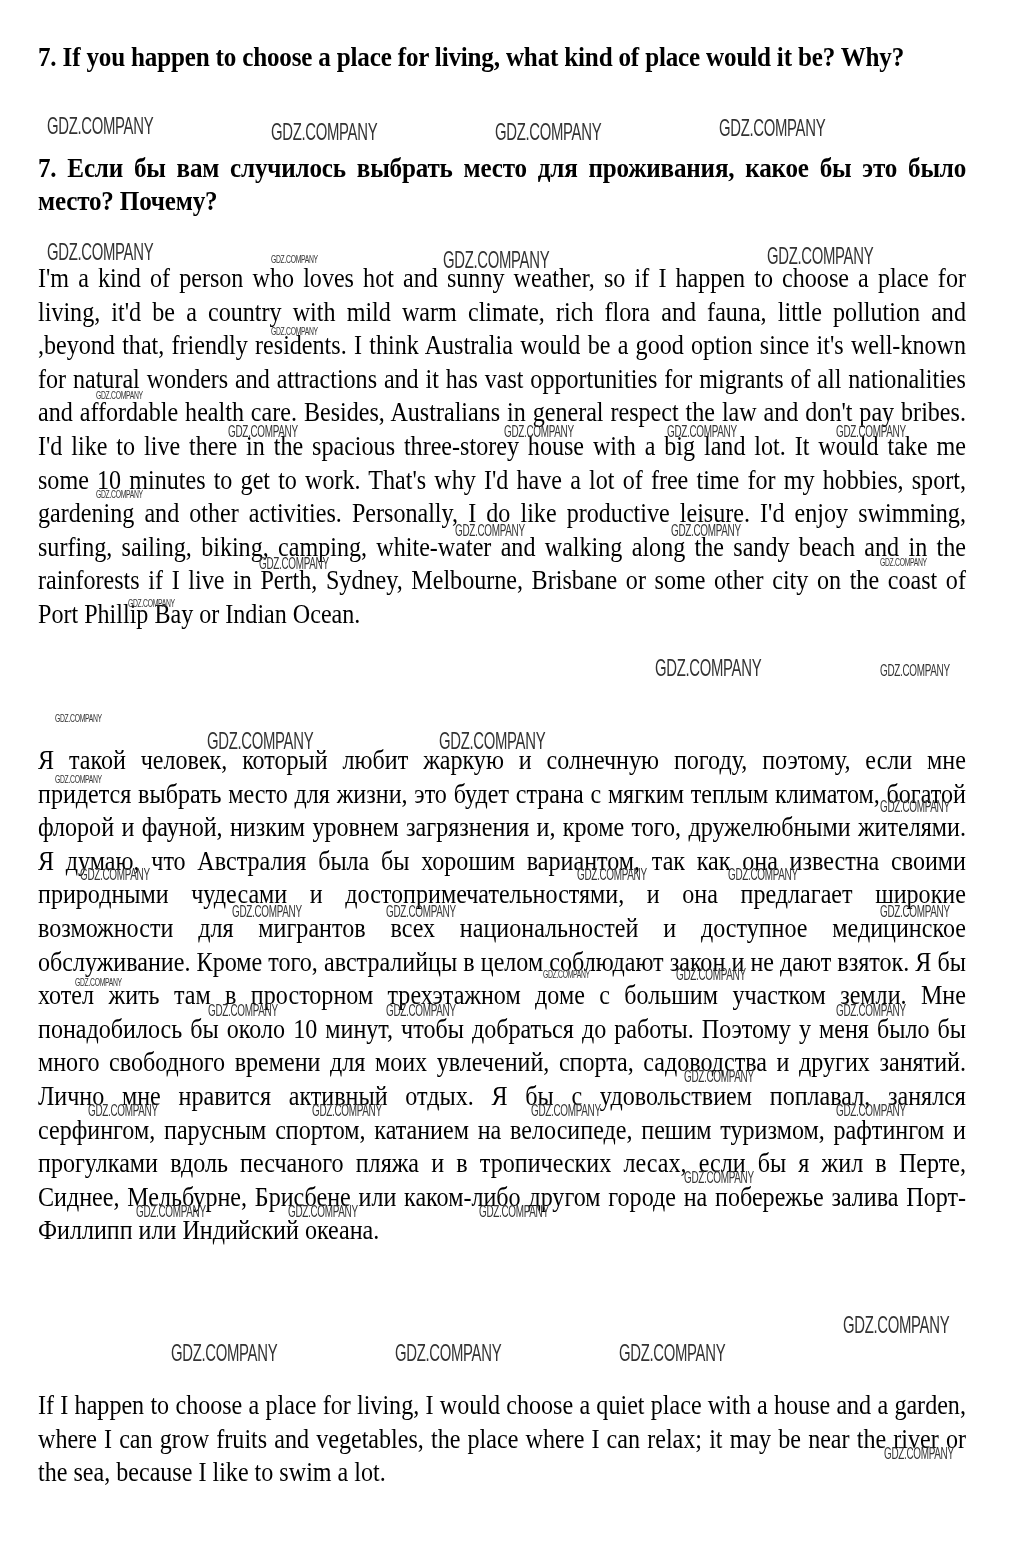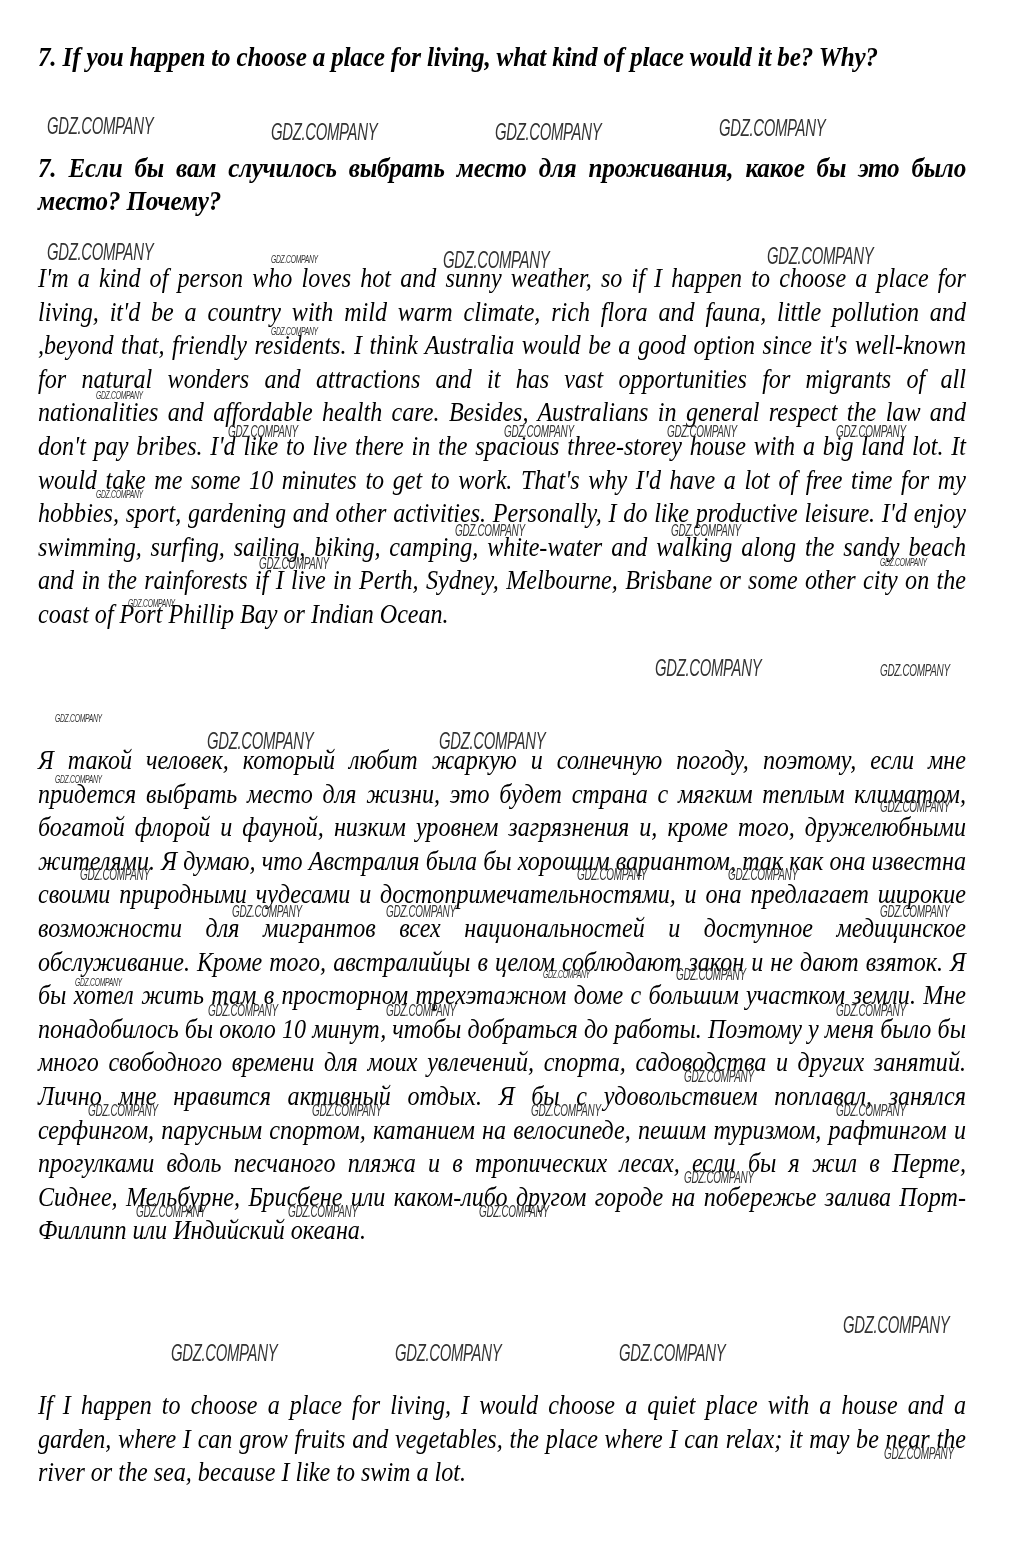--- a/index.html
+++ b/index.html
@@ -1,17 +1,17 @@
 <!DOCTYPE html>
 <html><head>
 <meta charset="utf-8">
 <style>
   html, body { margin: 0; padding: 0; background: #ffffff; }
   body { width: 1026px; height: 1551px; position: relative; overflow: hidden; }
-  .page { position: absolute; left: 0; top: 0; width: 1026px; height: 1551px; font-style: italic; }
+  .page { position: absolute; left: 0; top: 0; width: 1026px; height: 1551px; }
   .col { position: absolute; left: 38px; width: 928px; color: #000; font-family: "Liberation Serif", "DejaVu Serif", serif; }
   .q { font-weight: bold; font-size: 27px; line-height: 38px; text-align: justify; text-align-last: left; letter-spacing: -0.2px; transform: scaleX(0.93); transform-origin: left top; width: 998px; }
   .q-ru { line-height: 33px; }
   .p { font-size: 28px; line-height: 33.6px; text-align: justify; text-align-last: left; transform: scaleX(0.86); transform-origin: left top; width: 1079px; }
   .wm { position: absolute; font-family: "Liberation Sans", "DejaVu Sans", sans-serif; color: #333; white-space: nowrap; transform: scaleX(0.62); transform-origin: left top; letter-spacing: -0.5px; pointer-events: none; }
   .wm.big { font-size: 24px; }
   .wm.mid { font-size: 16px; }
   .wm.small { font-size: 11px; }
 </style>
 </head>

